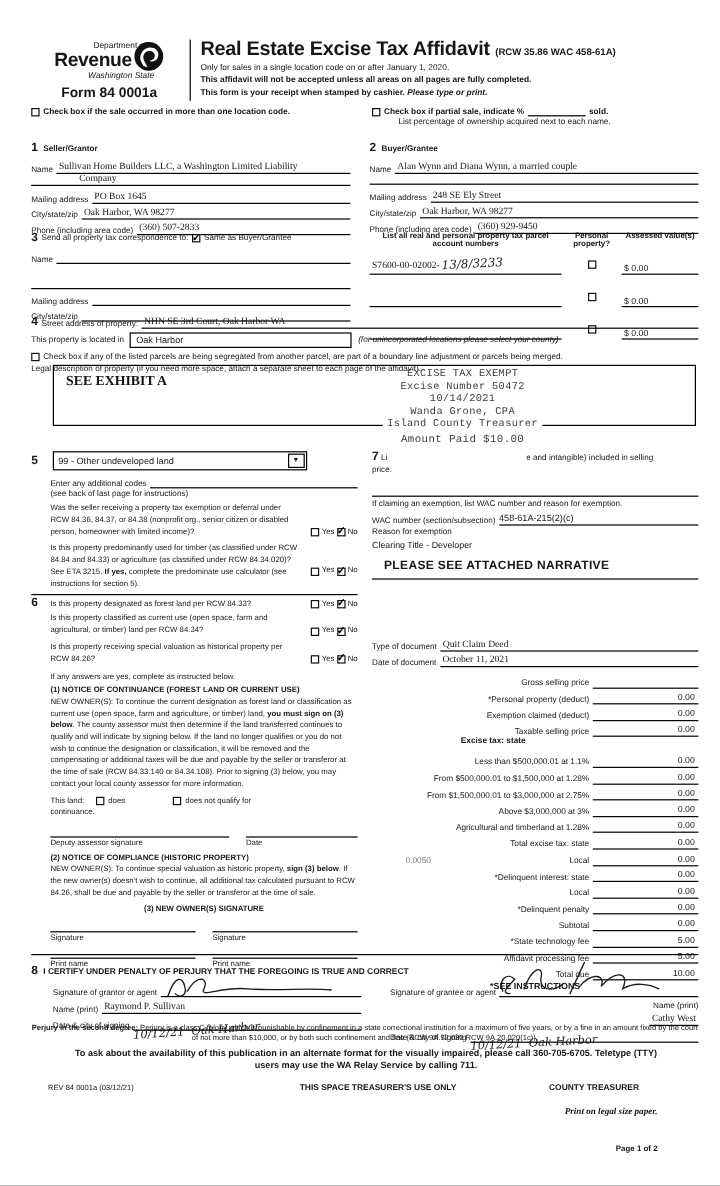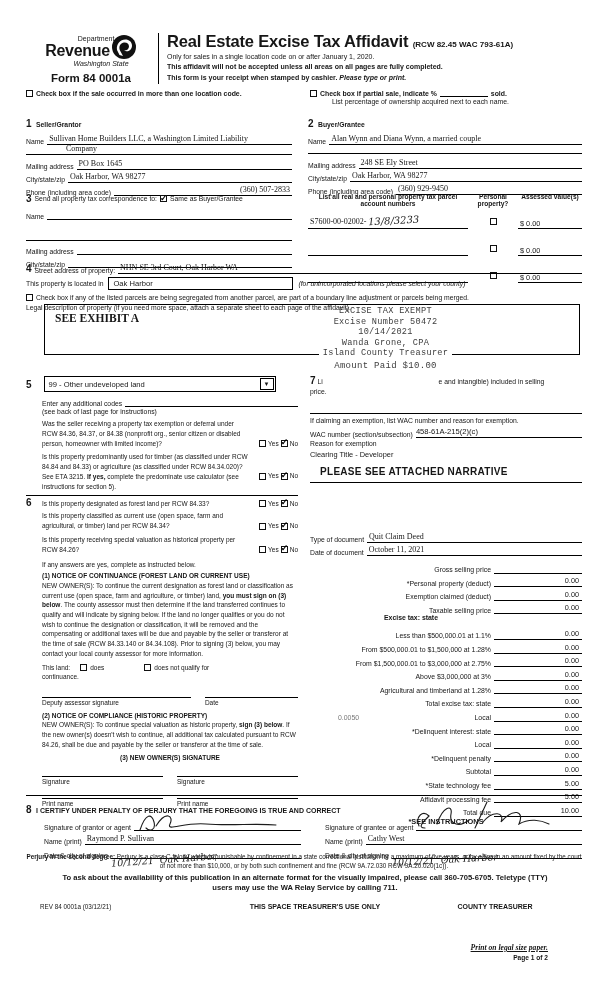--- a/index.html
+++ b/index.html
@@ -35,21 +35,21 @@
   .cb.checked::after { content:"✓"; position:absolute; left:-1px; top:-3px; font-size:9px; font-weight:bold; color:#000; }
   .q { position:relative; font-size:6.5px; line-height:9.8px; padding-right:50px; }
   .yesno { position:absolute; right:0; display:flex; gap:2px; align-items:center; font-size:6.5px; }
   .frow { display:flex; align-items:flex-end; height:13.6px; font-size:6.9px; }
   .flabel { flex:1; text-align:right; padding-right:3px; line-height:1.1; }
   .fline { width:88px; border-bottom:1px solid #000; text-align:right; font-size:7.3px; padding:0 3px 1px 0; flex:none; }
   .fheader { text-align:center; font-weight:bold; padding-right:70px; }
   .hr { border-top:1px solid #000; }
   .stamp { left:288px; top:306px; width:195px; text-align:center; color:#3d3d3d;
            font-family:Liberation Mono, monospace; font-size:8.6px; line-height:10.6px; letter-spacing:0.3px; z-index:5; }
-  .ddwrap { border:1.5px solid #000; width:232px; height:16px; display:flex; align-items:center; font-size:7.6px; }
+  .ddwrap { border:1.5px solid #000; width:212px; height:16px; display:flex; align-items:center; font-size:7.6px; }
   .ddtext { padding-left:4px; flex:1; }
   .ddbtn { width:14px; height:12px; border:1px solid #000; margin-right:1px; flex:none; display:flex; align-items:center; justify-content:center; font-size:6px; }
 </style>
 </head>
 <body>
 
 <div class="page">
 
   <div class="abs hdr">
     <div class="logoCol">
@@ -60,21 +60,21 @@
           <circle cx="13" cy="13" r="12" fill="#111"></circle>
           <path d="M6,16 C5,9 11,4 17,6 C21,7.5 22,12 20,15 C18.4,17.4 15,18 13,16.5 C15.5,16.8 18,15 18,12.5 C18,9.5 15,7.8 12,8.8 C8.8,9.9 7.6,13.2 9,16.5 L12,22 L8.5,21 Z" fill="#fff"></path>
         </svg>
       </div>
       <div class="waState">Washington State</div>
       <div class="formNo">Form 84 0001a</div>
     </div>
     <div class="titleCol">
       <div>
         <span class="title">Real Estate Excise Tax Affidavit</span>
-        <span class="rcw">(RCW 82.45 WAC 793-61A)</span>
+        <span class="rcw">(RCW 35.86 WAC 458-61A)</span>
       </div>
       <div class="sub">Only for sales in a single location code on or after January 1, 2020.</div>
       <div class="sub b">This affidavit will not be accepted unless all areas on all pages are fully completed.</div>
       <div class="sub b"><span>This form is your receipt when stamped by cashier. </span><span class="i">Please type or print.</span></div>
     </div>
   </div>
 
   <div class="abs" style="top:90px; left:26px; right:18px; display:flex; font-size:6.9px;">
     <div style="width:270px; display:flex; gap:3px; align-items:flex-start;">
       <span class="cb"></span>
@@ -102,21 +102,21 @@
         <span class="ln val" style="flex:1; padding-left:40px;">Company</span>
       </div>
       <div class="fillrow" style="margin-top:5px;">
         <span class="lab">Mailing address</span>
         <span class="ln val" style="flex:1;">PO Box 1645</span>
       </div>
       <div class="fillrow" style="margin-top:3px;">
         <span class="lab">City/state/zip</span>
         <span class="ln val" style="flex:1;">Oak Harbor, WA 98277</span>
       </div>
-      <div class="fillrow" style="margin-top:3px;text-align:right;">
+      <div class="fillrow" style="margin-top:3px;">
         <span class="lab">Phone (including area code)</span>
         <span class="ln val" style="flex:1;">(360) 507-2833</span>
       </div>
     </div>
     <div style="flex:1;">
       <div><span class="b" style="font-size:10px;">2</span> <span class="b lab">Buyer/Grantee</span></div>
       <div class="fillrow" style="margin-top:4px;align-items:flex-end;">
         <span class="lab">Name</span>
         <span class="ln val" style="flex:1;">Alan Wynn and Diana Wynn, a married couple</span>
       </div>
@@ -472,21 +472,21 @@
         </div>
       </div>
       <div style="flex:1;">
         <div class="fillrow" style="position:relative;">
           <span class="lab">Signature of grantee or agent</span>
           <span class="ln" style="flex:1; height:9px;"></span>
           <svg class="abs" style="left:88px; top:-22px;" width="140" height="34" viewBox="0 0 140 34">
             <path d="M6,26 C2,16 10,10 16,16 C10,22 4,28 12,28 M24,24 C30,6 40,4 38,14 C36,24 46,28 56,20 M62,28 L74,2 M70,22 C80,10 92,12 88,22 C100,8 112,10 106,24 C116,18 128,20 136,24" fill="none" stroke="#1b1b1b" stroke-width="1.1" stroke-linecap="round"></path>
           </svg>
         </div>
-        <div class="fillrow" style="margin-top:4px;">
+        <div class="fillrow" style="margin-top:4px;flex-direction:column;">
           <span class="lab">Name (print)</span>
           <span class="ln val" style="flex:1; text-align:left;">Cathy West</span>
         </div>
         <div class="fillrow" style="margin-top:4px;">
           <span class="lab">Date &amp; city of signing</span>
           <span class="ln" style="flex:1; height:10px;"><span class="hand" style="font-size:9.5px; display:inline-block; transform:rotate(-3deg); white-space:pre;">10/12/21  Oak Harbor</span></span>
         </div>
       </div>
     </div>
   </div>
@@ -495,16 +495,16 @@
     <span class="b">Perjury in the second degree:</span><span> Perjury is a class C felony which is punishable by confinement in a state correctional institution for a maximum of five years, or by a fine in an amount fixed by the court of not more than $10,000, or by both such confinement and fine (RCW 9A.72.030 RCW 9A.20.020(1c)).</span>
   </div>
   <div class="abs b" style="top:873px; left:60px; right:50px; font-size:7.6px; line-height:1.3; text-align:center;">To ask about the availability of this publication in an alternate format for the visually impaired, please call 360-705-6705. Teletype (TTY) users may use the WA Relay Service by calling 711.</div>
 
   <div class="abs" style="top:903px; left:40px; right:30px; display:flex; align-items:baseline;">
     <span style="font-size:6.3px; width:170px;">REV 84 0001a (03/12/21)</span>
     <span class="b" style="font-size:7px; flex:1; text-align:center;">THIS SPACE TREASURER'S USE ONLY</span>
     <span class="b" style="font-size:7px; width:150px; text-align:center;">COUNTY TREASURER</span>
   </div>
 
-  <div class="abs i b" style="top:943px; right:52px; font-size:7.6px; font-family:'Liberation Serif',serif;text-decoration:underline;">Print on legal size paper.</div>
+  <div class="abs i b" style="top:921px; right:52px; font-size:7.6px; font-family:'Liberation Serif',serif;">Print on legal size paper.</div>
   <div class="abs b" style="top:954px; right:52px; font-size:6.6px;">Page 1 of 2</div>
 
 </div>
 
 </body></html>

